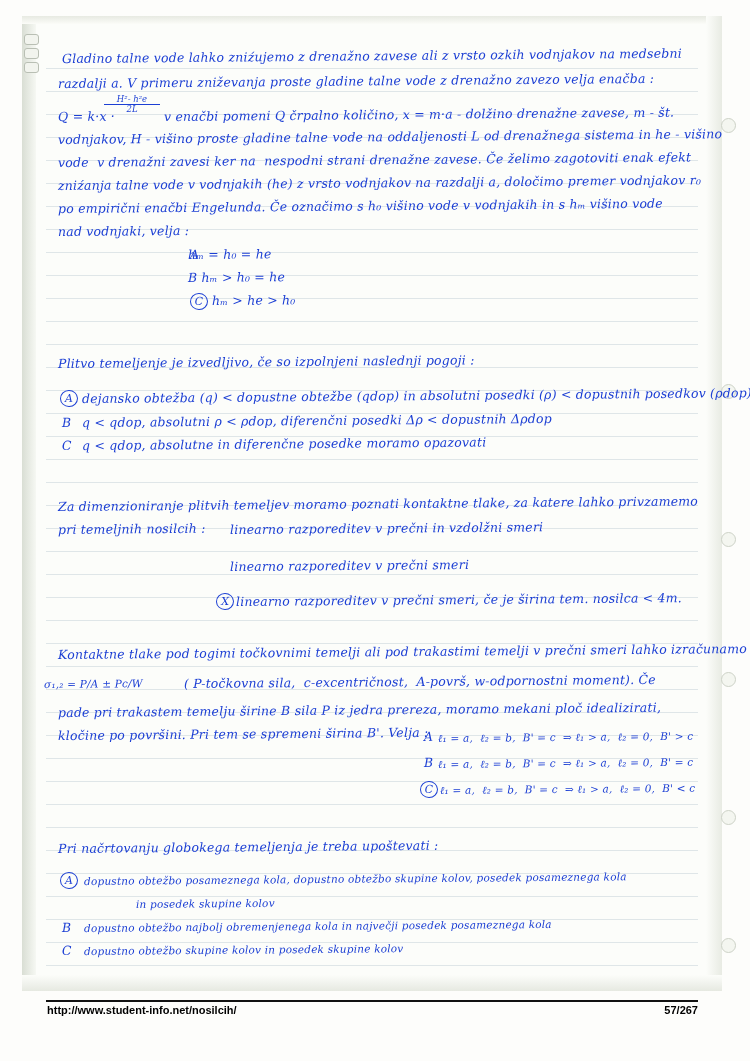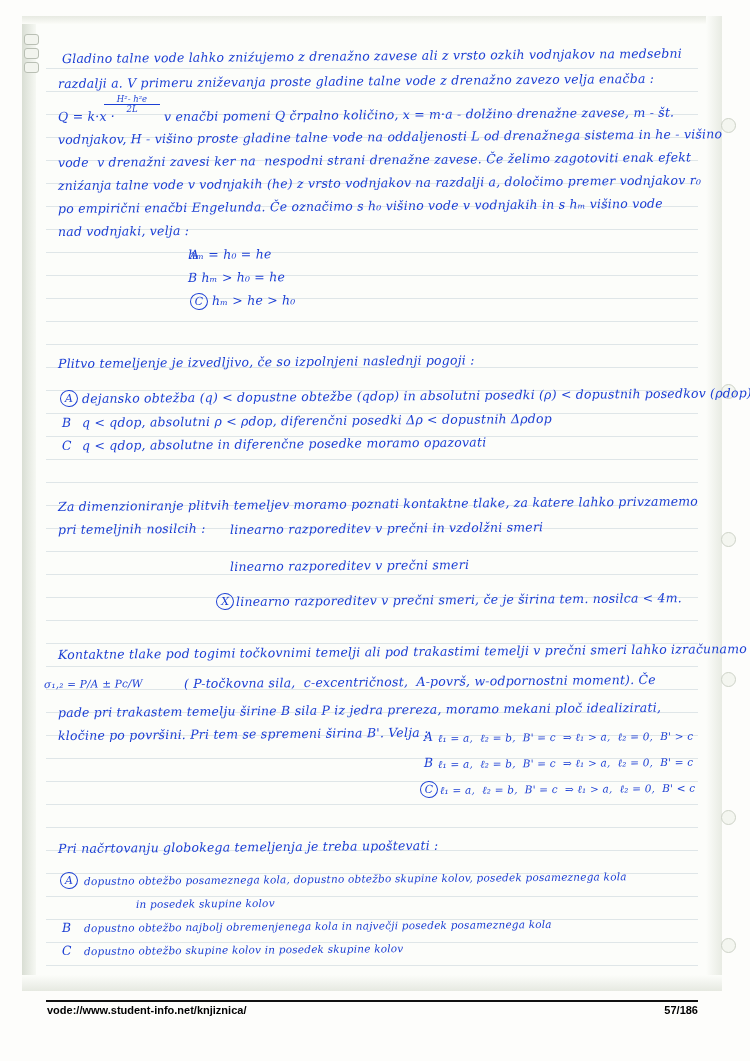--- a/index.html
+++ b/index.html
@@ -281,16 +281,16 @@
   <div class="hw" style="left:58px; top:842px;">Pri načrtovanju globokega temeljenja je treba upoštevati :</div>
   <div class="circ" style="left:60px; top:872px;">A</div>
   <div class="hw small" style="left:84px; top:874px;">dopustno obtežbo posameznega kola, dopustno obtežbo skupine kolov, posedek posameznega kola</div>
   <div class="hw small" style="left:136px; top:897px;">in posedek skupine kolov</div>
   <div class="letter" style="left:62px; top:920px;">B</div>
   <div class="hw small" style="left:84px; top:921px;">dopustno obtežbo najbolj obremenjenega kola in največji posedek posameznega kola</div>
   <div class="letter" style="left:62px; top:943px;">C</div>
   <div class="hw small" style="left:84px; top:944px;">dopustno obtežbo skupine kolov in posedek skupine kolov</div>
 
   <div class="footer-rule"></div>
-  <div class="footer-url">vode://www.student-info.net/knjiznica/</div>
-  <div class="footer-page">57/186</div>
+  <div class="footer-url">http://www.student-info.net/nosilcih/</div>
+  <div class="footer-page">57/267</div>
 
 </div>
 
 </body></html>

